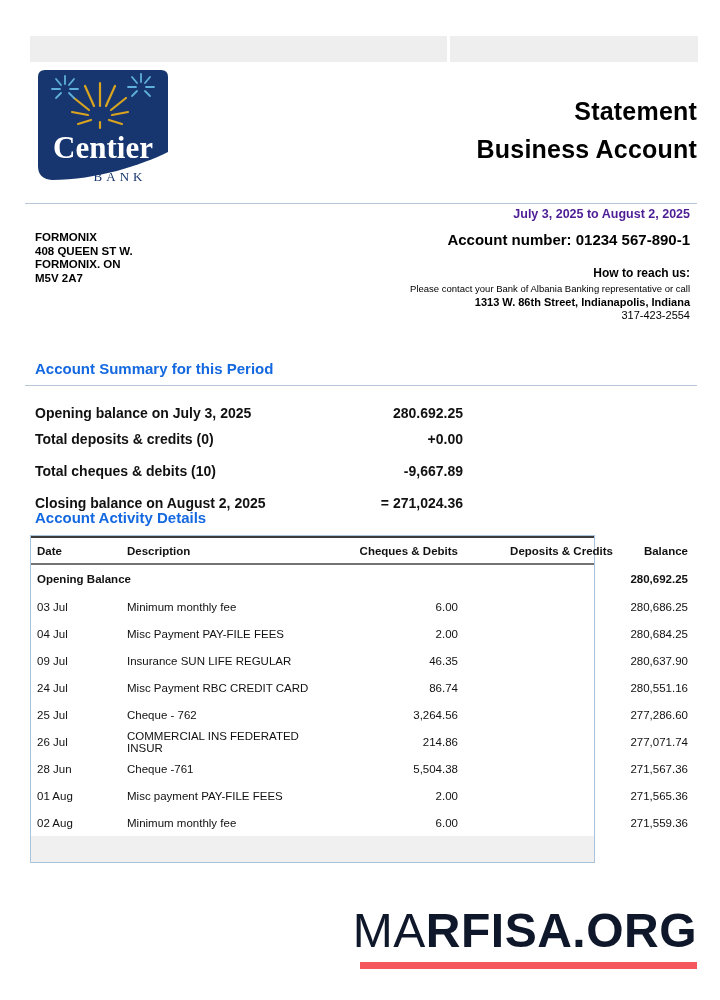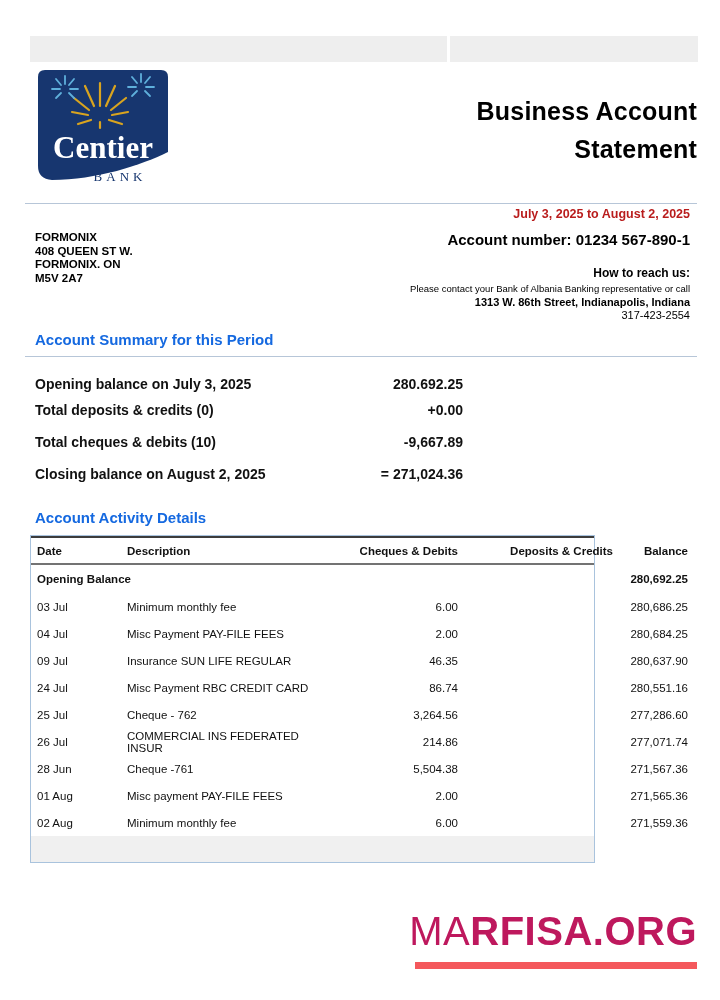--- a/index.html
+++ b/index.html
@@ -16,35 +16,35 @@
   .topbar { position:absolute; left:30px; top:36px; width:668px; height:26px; background:#eeeeee; }
   .topbar::after { content:""; position:absolute; left:417px; top:0; width:3px; height:100%; background:#ffffff; }
 
   
   .header { position:absolute; left:38px; top:70px; right:23px; display:flex; justify-content:space-between; }
   .logo-svg { display:block; }
   .doc-title { text-align:right; font-weight:bold; font-size:25px; line-height:38px; color:#000; margin-top:22px; letter-spacing:0.2px; }
 
   .rule-top { position:absolute; left:25px; top:203px; width:672px; height:1px; background:#b7c6d8; }
 
-  .period { position:absolute; right:30px; top:207px; font-weight:bold; font-size:12.5px; color:#b91c1c; }
+  .period { position:absolute; right:30px; top:207px; font-weight:bold; font-size:12.5px; color:#4c1d95; }
 
   .address { position:absolute; left:35px; top:231px; font-weight:bold; font-size:11.5px; line-height:13.5px; color:#000; }
 
   .right-info { position:absolute; right:30px; top:231px; text-align:right; color:#000; }
   .acct-number { font-weight:bold; font-size:15px; margin-bottom:18px; }
   .reach-title { font-weight:bold; font-size:12px; }
   .reach-line  { font-size:9.5px; margin-top:3px; }
   .reach-addr  { font-weight:bold; font-size:11px; margin-top:2px; }
   .reach-phone { font-size:11px; margin-top:1px; }
 
   .section-heading { color:#1569e0; font-weight:bold; font-size:15px; }
 
   .summary { position:absolute; left:25px; top:331px; width:672px; }
-  .summary .section-heading { padding-left:10px; }
+  .summary .section-heading { padding-left:10px;margin-top:29px; }
   .summary-rule { margin-top:8px; height:1px; background:#b7c6d8; }
   .account-type { padding-left:10px; margin-top:21px; font-weight:bold; font-size:12.5px; }
   .summary-rows { padding-left:10px; width:438px; }
   .summary-row { display:flex; justify-content:space-between; font-weight:bold; font-size:14px; }
   .summary-row.r0 { margin-top:19px; }
   .summary-row.r1 { margin-top:10px; }
   .summary-row.r2 { margin-top:16px; }
   .summary-row.r3 { margin-top:16px; }
 
   .activity { position:absolute; left:30px; top:509px; width:565px; }
@@ -53,21 +53,21 @@
   .trow { display:grid; grid-template-columns:90px 190px 152px 155px 75px; align-items:center; }
   .trow .c { padding-left:6px; font-size:11.5px; }
   .trow .num { text-align:right; padding-right:5px; padding-left:0; }
   .thead { height:29px; font-weight:bold; border-top:2px solid #3c3c3c; border-bottom:2px solid #737373; }
   .thead .c { font-size:11.5px; }
   .opening-row { height:28px; font-weight:bold; }
   .data-row { height:27px; }
   .empty-row { height:26px; background:#f0f0f0; }
 
   .footer-logo { position:absolute; right:23px; top:903px; text-align:right; display:inline-block; }
-  .marfisa { font-size:40px; color:#be185d; letter-spacing:0.5px; line-height:56px; white-space:nowrap; }
+  .marfisa { font-size:48px; color:#0f172a; letter-spacing:0.5px; line-height:56px; white-space:nowrap; }
   .m-light { font-weight:400; }
   .m-bold  { font-weight:700; }
   .marfisa-underline { height:7px; background:#f4585c; margin-top:3px; width:98%; margin-left:2%; }
 </style>
 </head>
 <body>
 
 <div class="page">
 
   <div class="topbar"></div>
@@ -103,22 +103,22 @@
           <line x1="99" y1="13" x2="94" y2="7"></line>
           <line x1="98" y1="17" x2="90" y2="17"></line>
           <line x1="99" y1="21" x2="94" y2="26"></line>
         </g>
       </g>
       <text x="65" y="88" text-anchor="middle" font-family="Liberation Serif, serif" font-size="31" font-weight="bold" fill="#ffffff">Centier</text>
       <text x="82" y="111" text-anchor="middle" font-family="Liberation Serif, serif" font-size="13" letter-spacing="4" fill="#17366f">BANK</text>
     </svg>
 
     <div class="doc-title">
+      <div>Statement</div>
       <div>Business Account</div>
-      <div>Statement</div>
     </div>
   </div>
 
   <div class="rule-top"></div>
 
   <div class="period">July 3, 2025 to August 2, 2025</div>
 
   <div class="address">
     <div>FORMONIX</div>
     <div>408 QUEEN ST W.</div>

